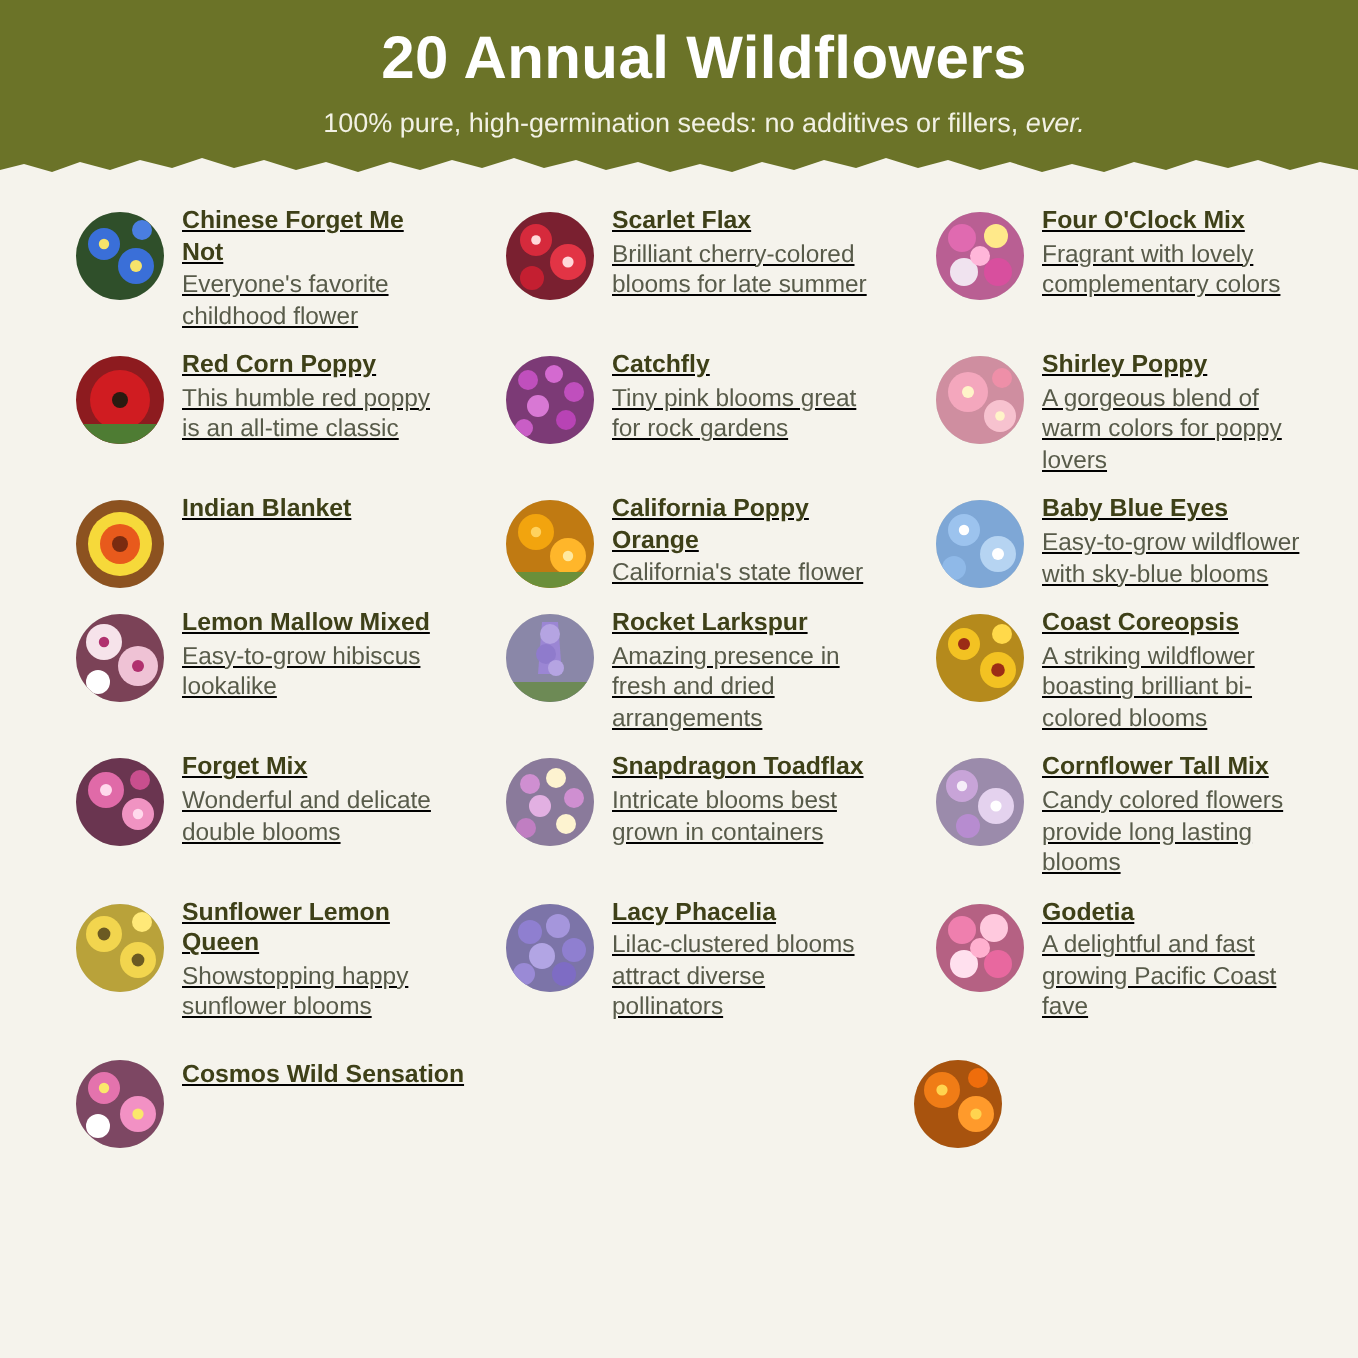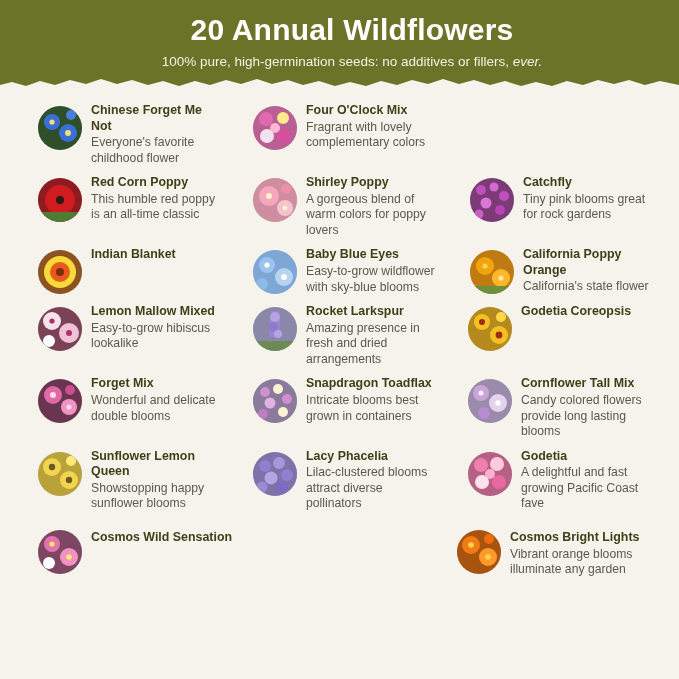--- a/index.html
+++ b/index.html
@@ -48,20 +48,21 @@
     position: absolute;
     left: 0; top: 74px;
     width: 679px; height: 22px;
     pointer-events: none;
   }
 
   
   .grid {
     position: relative;
     padding: 14px 4px 0 16px;
+    text-decoration: underline;
   }
   .row {
     display: flex;
     width: 647px;
   }
   .col {
     display: flex;
     align-items: flex-start;
   }
   .col-1 { width: 215px; }
@@ -135,20 +136,38 @@
                 <circle cx="30" cy="27" r="3" fill="#f6e36b"></circle>
                 <circle cx="33" cy="9" r="5" fill="#4a7ee0"></circle>
               </svg>
         </div>
         <div class="txt">
           <p class="name">Chinese Forget Me Not</p>
           <p class="desc">Everyone's favorite childhood flower</p>
         </div>
       </div>
         </div>
+      <div class="col col-2">
+          <div class="item">
+        <div class="thumb">
+          <svg viewBox="0 0 44 44">
+                <rect width="44" height="44" fill="#7a2030"></rect>
+                <circle cx="15" cy="14" r="8" fill="#d62a3c"></circle>
+                <circle cx="15" cy="14" r="2.4" fill="#ffd9da"></circle>
+                <circle cx="31" cy="25" r="9" fill="#e23445"></circle>
+                <circle cx="31" cy="25" r="2.8" fill="#ffd9da"></circle>
+                <circle cx="13" cy="33" r="6" fill="#c41f31"></circle>
+              </svg>
+        </div>
+        <div class="txt">
+          <p class="name">Scarlet Flax</p>
+          <p class="desc">Brilliant cherry-colored blooms for late summer</p>
+        </div>
+      </div>
+        </div>
       <div class="col col-3">
           <div class="item">
         <div class="thumb">
           <svg viewBox="0 0 44 44">
                 <rect width="44" height="44" fill="#b95f93"></rect>
                 <circle cx="13" cy="13" r="7" fill="#e06ab0"></circle>
                 <circle cx="30" cy="12" r="6" fill="#ffe98a"></circle>
                 <circle cx="14" cy="30" r="7" fill="#f0e3ef"></circle>
                 <circle cx="31" cy="30" r="7" fill="#d84f9e"></circle>
                 <circle cx="22" cy="22" r="5" fill="#ffb6d9"></circle>
@@ -171,38 +190,20 @@
           <svg viewBox="0 0 44 44">
                 <rect width="44" height="44" fill="#8d1b1f"></rect>
                 <circle cx="22" cy="22" r="15" fill="#d01c21"></circle>
                 <circle cx="22" cy="22" r="4" fill="#2a1a10"></circle>
                 <path d="M0,34 L44,34 L44,44 L0,44 Z" fill="#4e7c33"></path>
               </svg>
         </div>
         <div class="txt">
           <p class="name">Red Corn Poppy</p>
           <p class="desc">This humble red poppy is an all-time classic</p>
-        </div>
-      </div>
-        </div>
-      <div class="col col-3">
-          <div class="item">
-        <div class="thumb">
-          <svg viewBox="0 0 44 44">
-                <rect width="44" height="44" fill="#cf8ea0"></rect>
-                <circle cx="16" cy="18" r="10" fill="#f4a7bd"></circle>
-                <circle cx="16" cy="18" r="3" fill="#fff4c9"></circle>
-                <circle cx="32" cy="30" r="8" fill="#f7c2cf"></circle>
-                <circle cx="32" cy="30" r="2.4" fill="#fff4c9"></circle>
-                <circle cx="33" cy="11" r="5" fill="#ee8fa8"></circle>
-              </svg>
-        </div>
-        <div class="txt">
-          <p class="name">Shirley Poppy</p>
-          <p class="desc">A gorgeous blend of warm colors for poppy lovers</p>
         </div>
       </div>
         </div>
       <div class="col col-2">
           <div class="item">
         <div class="thumb">
           <svg viewBox="0 0 44 44">
                 <rect width="44" height="44" fill="#7c3a76"></rect>
                 <circle cx="11" cy="12" r="5" fill="#c04fbd"></circle>
                 <circle cx="24" cy="9" r="4.5" fill="#d46ad0"></circle>
@@ -211,37 +212,73 @@
                 <circle cx="30" cy="32" r="5" fill="#b843b5"></circle>
                 <circle cx="9" cy="36" r="4.5" fill="#c95ec6"></circle>
               </svg>
         </div>
         <div class="txt">
           <p class="name">Catchfly</p>
           <p class="desc">Tiny pink blooms great for rock gardens</p>
         </div>
       </div>
         </div>
+      <div class="col col-3">
+          <div class="item">
+        <div class="thumb">
+          <svg viewBox="0 0 44 44">
+                <rect width="44" height="44" fill="#cf8ea0"></rect>
+                <circle cx="16" cy="18" r="10" fill="#f4a7bd"></circle>
+                <circle cx="16" cy="18" r="3" fill="#fff4c9"></circle>
+                <circle cx="32" cy="30" r="8" fill="#f7c2cf"></circle>
+                <circle cx="32" cy="30" r="2.4" fill="#fff4c9"></circle>
+                <circle cx="33" cy="11" r="5" fill="#ee8fa8"></circle>
+              </svg>
+        </div>
+        <div class="txt">
+          <p class="name">Shirley Poppy</p>
+          <p class="desc">A gorgeous blend of warm colors for poppy lovers</p>
+        </div>
+      </div>
+        </div>
     </div>
 
     <div class="spacer-row"></div>
 
     <div class="row">
       <div class="col col-1">
           <div class="item">
         <div class="thumb">
           <svg viewBox="0 0 44 44">
                 <rect width="44" height="44" fill="#8c5220"></rect>
                 <circle cx="22" cy="22" r="16" fill="#f6d93a"></circle>
                 <circle cx="22" cy="22" r="10" fill="#e85a1c"></circle>
                 <circle cx="22" cy="22" r="4" fill="#7a2b10"></circle>
               </svg>
         </div>
         <div class="txt">
           <p class="name">Indian Blanket</p>
+        </div>
+      </div>
+        </div>
+      <div class="col col-2">
+          <div class="item">
+        <div class="thumb">
+          <svg viewBox="0 0 44 44">
+                <rect width="44" height="44" fill="#c07a12"></rect>
+                <circle cx="15" cy="16" r="9" fill="#f2a40e"></circle>
+                <circle cx="15" cy="16" r="2.6" fill="#ffd25e"></circle>
+                <circle cx="31" cy="28" r="9" fill="#ffb62a"></circle>
+                <circle cx="31" cy="28" r="2.6" fill="#ffe9a0"></circle>
+                <rect x="0" y="36" width="44" height="8" fill="#6b8f3a"></rect>
+              </svg>
+        </div>
+        <div class="txt">
+          <p class="name">California Poppy Orange</p>
+          <p class="desc">California's state flower</p>
         </div>
       </div>
         </div>
       <div class="col col-3">
           <div class="item">
         <div class="thumb">
           <svg viewBox="0 0 44 44">
                 <rect width="44" height="44" fill="#7ea7d6"></rect>
                 <circle cx="14" cy="15" r="8" fill="#9cc3ee"></circle>
                 <circle cx="14" cy="15" r="2.6" fill="#ffffff"></circle>
@@ -249,38 +286,20 @@
                 <circle cx="31" cy="27" r="3" fill="#ffffff"></circle>
                 <circle cx="9" cy="34" r="6" fill="#8fb9e8"></circle>
               </svg>
         </div>
         <div class="txt">
           <p class="name">Baby Blue Eyes</p>
           <p class="desc">Easy-to-grow wildflower with sky-blue blooms</p>
         </div>
       </div>
         </div>
-      <div class="col col-2">
-          <div class="item">
-        <div class="thumb">
-          <svg viewBox="0 0 44 44">
-                <rect width="44" height="44" fill="#c07a12"></rect>
-                <circle cx="15" cy="16" r="9" fill="#f2a40e"></circle>
-                <circle cx="15" cy="16" r="2.6" fill="#ffd25e"></circle>
-                <circle cx="31" cy="28" r="9" fill="#ffb62a"></circle>
-                <circle cx="31" cy="28" r="2.6" fill="#ffe9a0"></circle>
-                <rect x="0" y="36" width="44" height="8" fill="#6b8f3a"></rect>
-              </svg>
-        </div>
-        <div class="txt">
-          <p class="name">California Poppy Orange</p>
-          <p class="desc">California's state flower</p>
-        </div>
-      </div>
-        </div>
     </div>
 
     <div class="spacer-row"></div>
 
     <div class="row">
       <div class="col col-1">
           <div class="item">
         <div class="thumb">
           <svg viewBox="0 0 44 44">
                 <rect width="44" height="44" fill="#7b4257"></rect>
@@ -321,21 +340,22 @@
           <svg viewBox="0 0 44 44">
                 <rect width="44" height="44" fill="#b58a1c"></rect>
                 <circle cx="14" cy="15" r="8" fill="#f3c222"></circle>
                 <circle cx="14" cy="15" r="3" fill="#9c2c16"></circle>
                 <circle cx="31" cy="28" r="9" fill="#f3c222"></circle>
                 <circle cx="31" cy="28" r="3.4" fill="#9c2c16"></circle>
                 <circle cx="33" cy="10" r="5" fill="#ffd94a"></circle>
               </svg>
         </div>
         <div class="txt">
-          <p class="name">Godetia Coreopsis</p>
+          <p class="name">Coast Coreopsis</p>
+          <p class="desc">A striking wildflower boasting brilliant bi-colored blooms</p>
         </div>
       </div>
         </div>
     </div>
 
     <div class="spacer-row"></div>
 
     <div class="row">
       <div class="col col-1">
           <div class="item">
@@ -479,22 +499,18 @@
         <div class="thumb">
           <svg viewBox="0 0 44 44">
                 <rect width="44" height="44" fill="#a8530e"></rect>
                 <circle cx="14" cy="15" r="9" fill="#f07c16"></circle>
                 <circle cx="14" cy="15" r="2.8" fill="#ffd44f"></circle>
                 <circle cx="31" cy="27" r="9" fill="#ff9a2b"></circle>
                 <circle cx="31" cy="27" r="2.8" fill="#ffd44f"></circle>
                 <circle cx="32" cy="9" r="5" fill="#ef6d0c"></circle>
               </svg>
         </div>
-        <div class="txt">
-          <p class="name">Cosmos Bright Lights</p>
-          <p class="desc">Vibrant orange blooms illuminate any garden</p>
-        </div>
       </div>
         </div>
     </div>
 
   </div>
 </div>
 
 </body></html>

